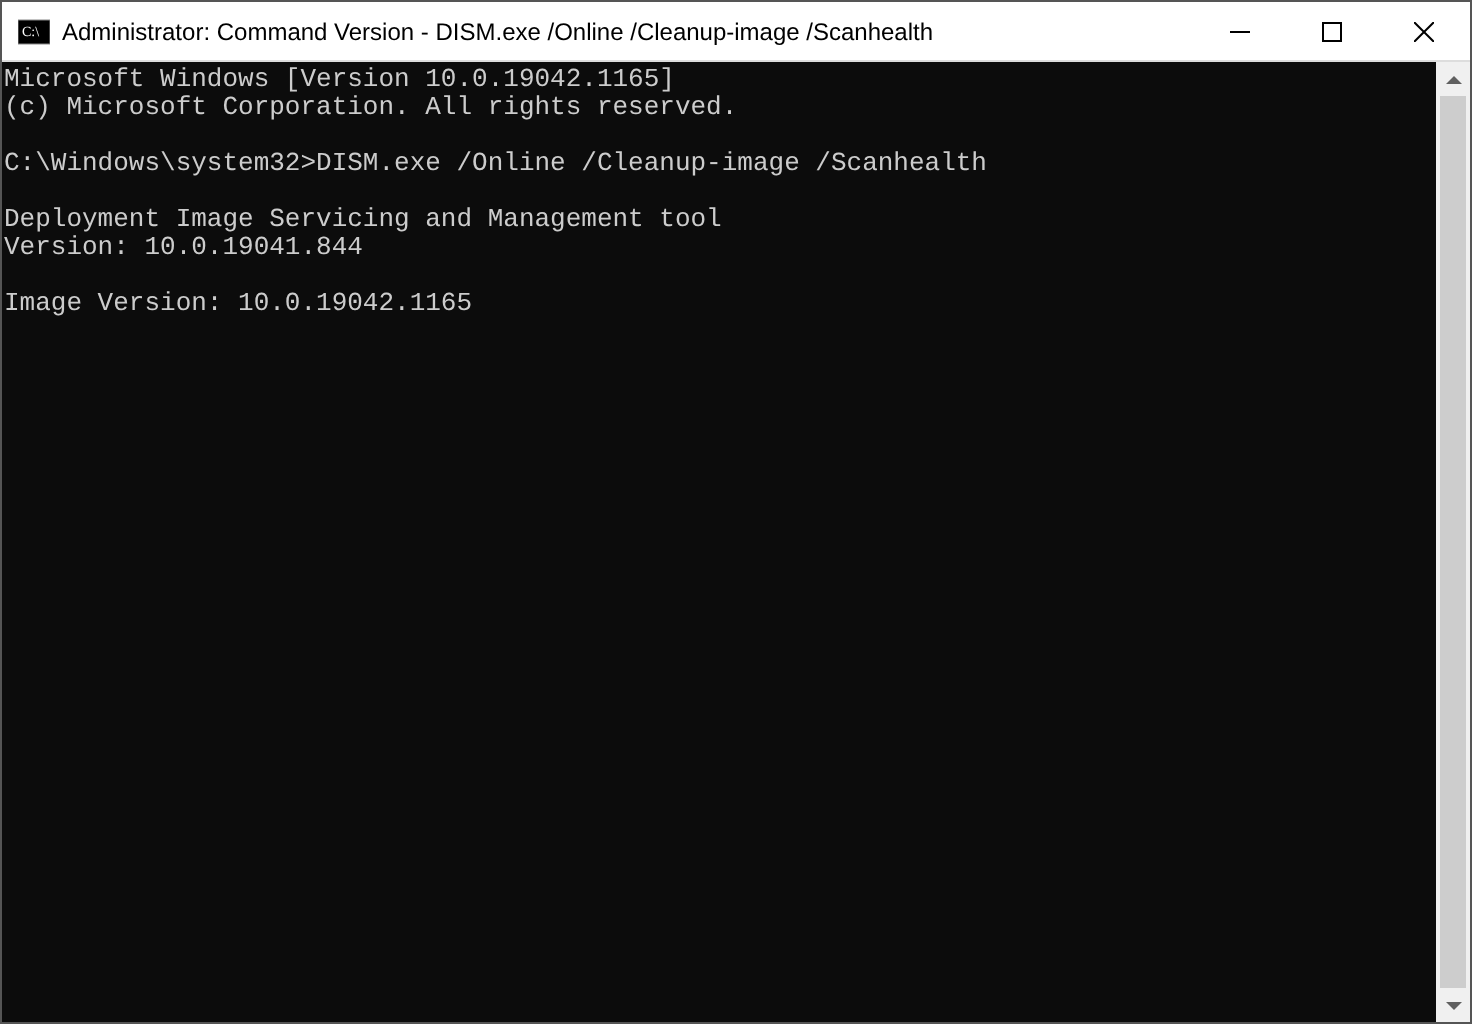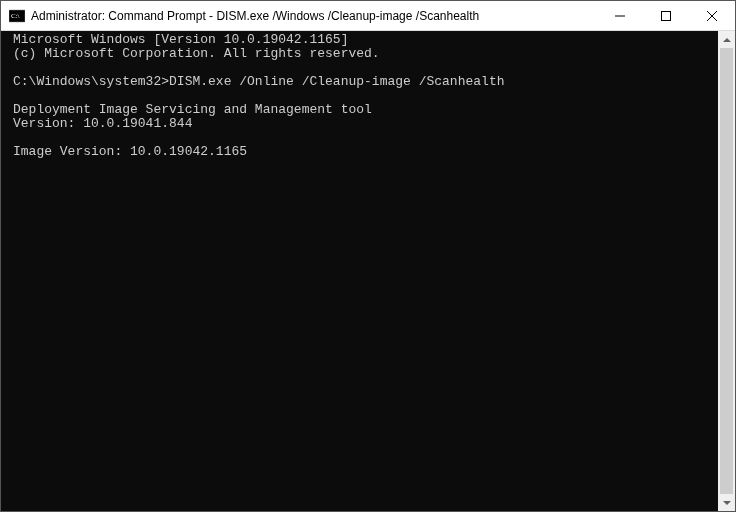--- a/index.html
+++ b/index.html
@@ -70,21 +70,21 @@
       display: flex;
       background: #0c0c0c;
     }
     .terminal {
       flex: 1;
       background: #0c0c0c;
       color: #cccccc;
       font-family: Consolas, "Courier New", monospace;
       font-size: 13px;
       line-height: 14px;
-      padding: 2px 0 2px 12px;
+      padding: 2px 0 2px 1px;
       white-space: pre;
       overflow: hidden;
     }
     .line {
       min-height: 14px;
     }
     .scrollbar {
       width: 17px;
       background: #f0f0f0;
       display: flex;
@@ -119,21 +119,21 @@
 <body>
 
 <div class="window">
   <div class="titlebar">
     <span class="titlebar-icon">
       <svg width="16" height="16" viewBox="0 0 16 16">
         <rect x="0" y="2" width="16" height="12" fill="#000" stroke="#888" stroke-width="0.5"></rect>
         <text x="2" y="10" font-family="Consolas" font-size="7" fill="#fff">C:\</text>
       </svg>
     </span>
-    <span class="titlebar-title">Administrator: Command Prompt - DISM.exe /Windows /Cleanup-image /Scanhealth</span>
+    <span class="titlebar-title">Administrator: Command Version - DISM.exe /Online /Cleanup-image /Scanhealth</span>
     <div class="window-controls">
       <div class="ctrl-btn">
         <svg width="10" height="10" viewBox="0 0 10 10">
             <line x1="0" y1="5" x2="10" y2="5"></line>
           </svg>
       </div>
       <div class="ctrl-btn">
         <svg width="10" height="10" viewBox="0 0 10 10">
             <rect x="0.5" y="0.5" width="9" height="9"></rect>
           </svg>

